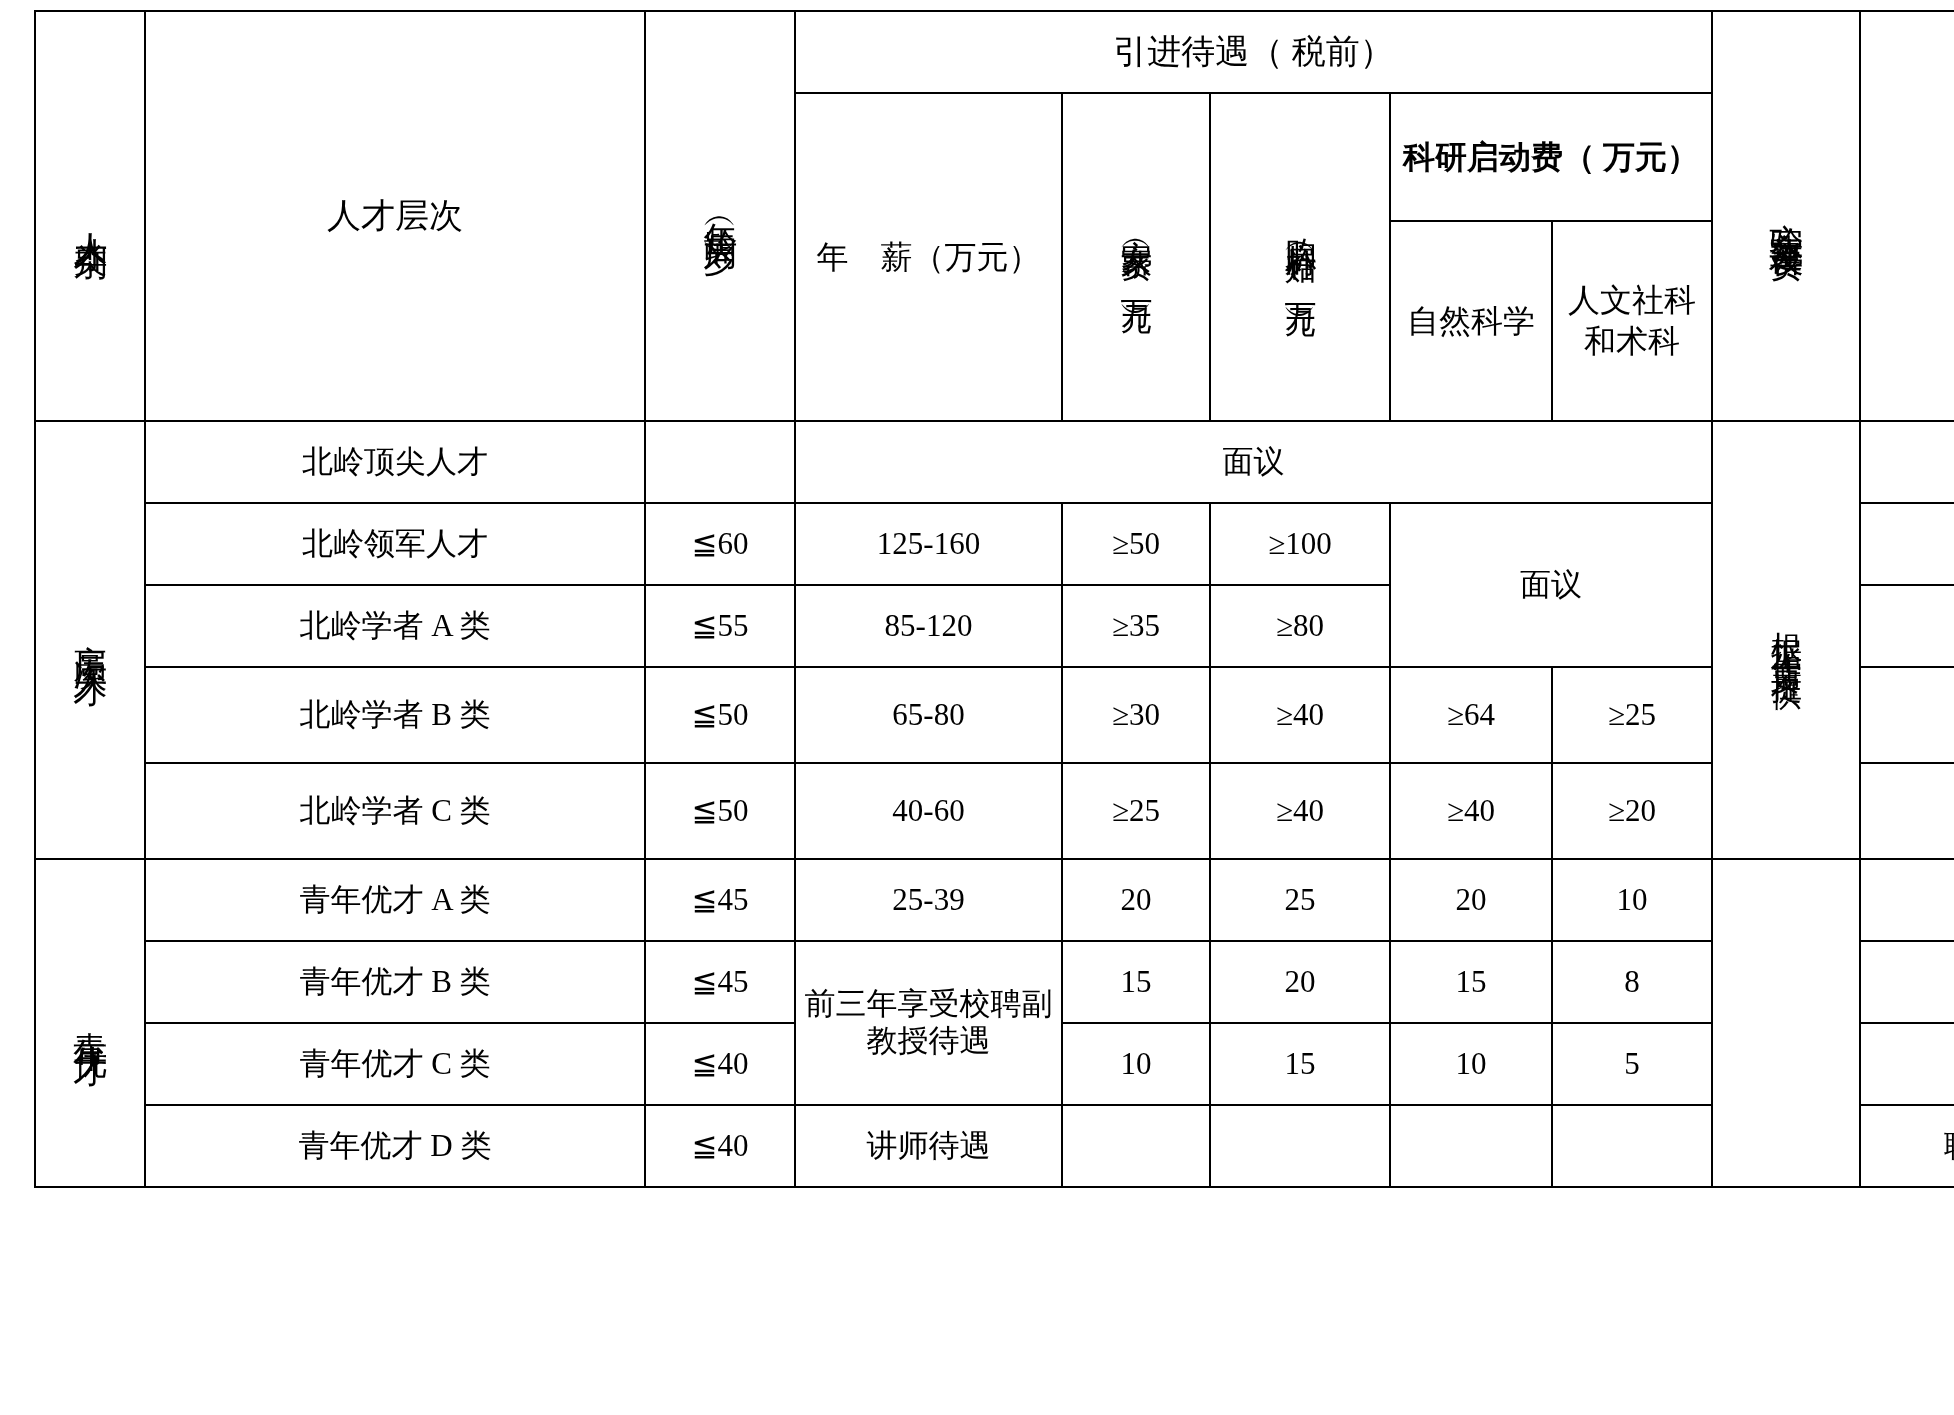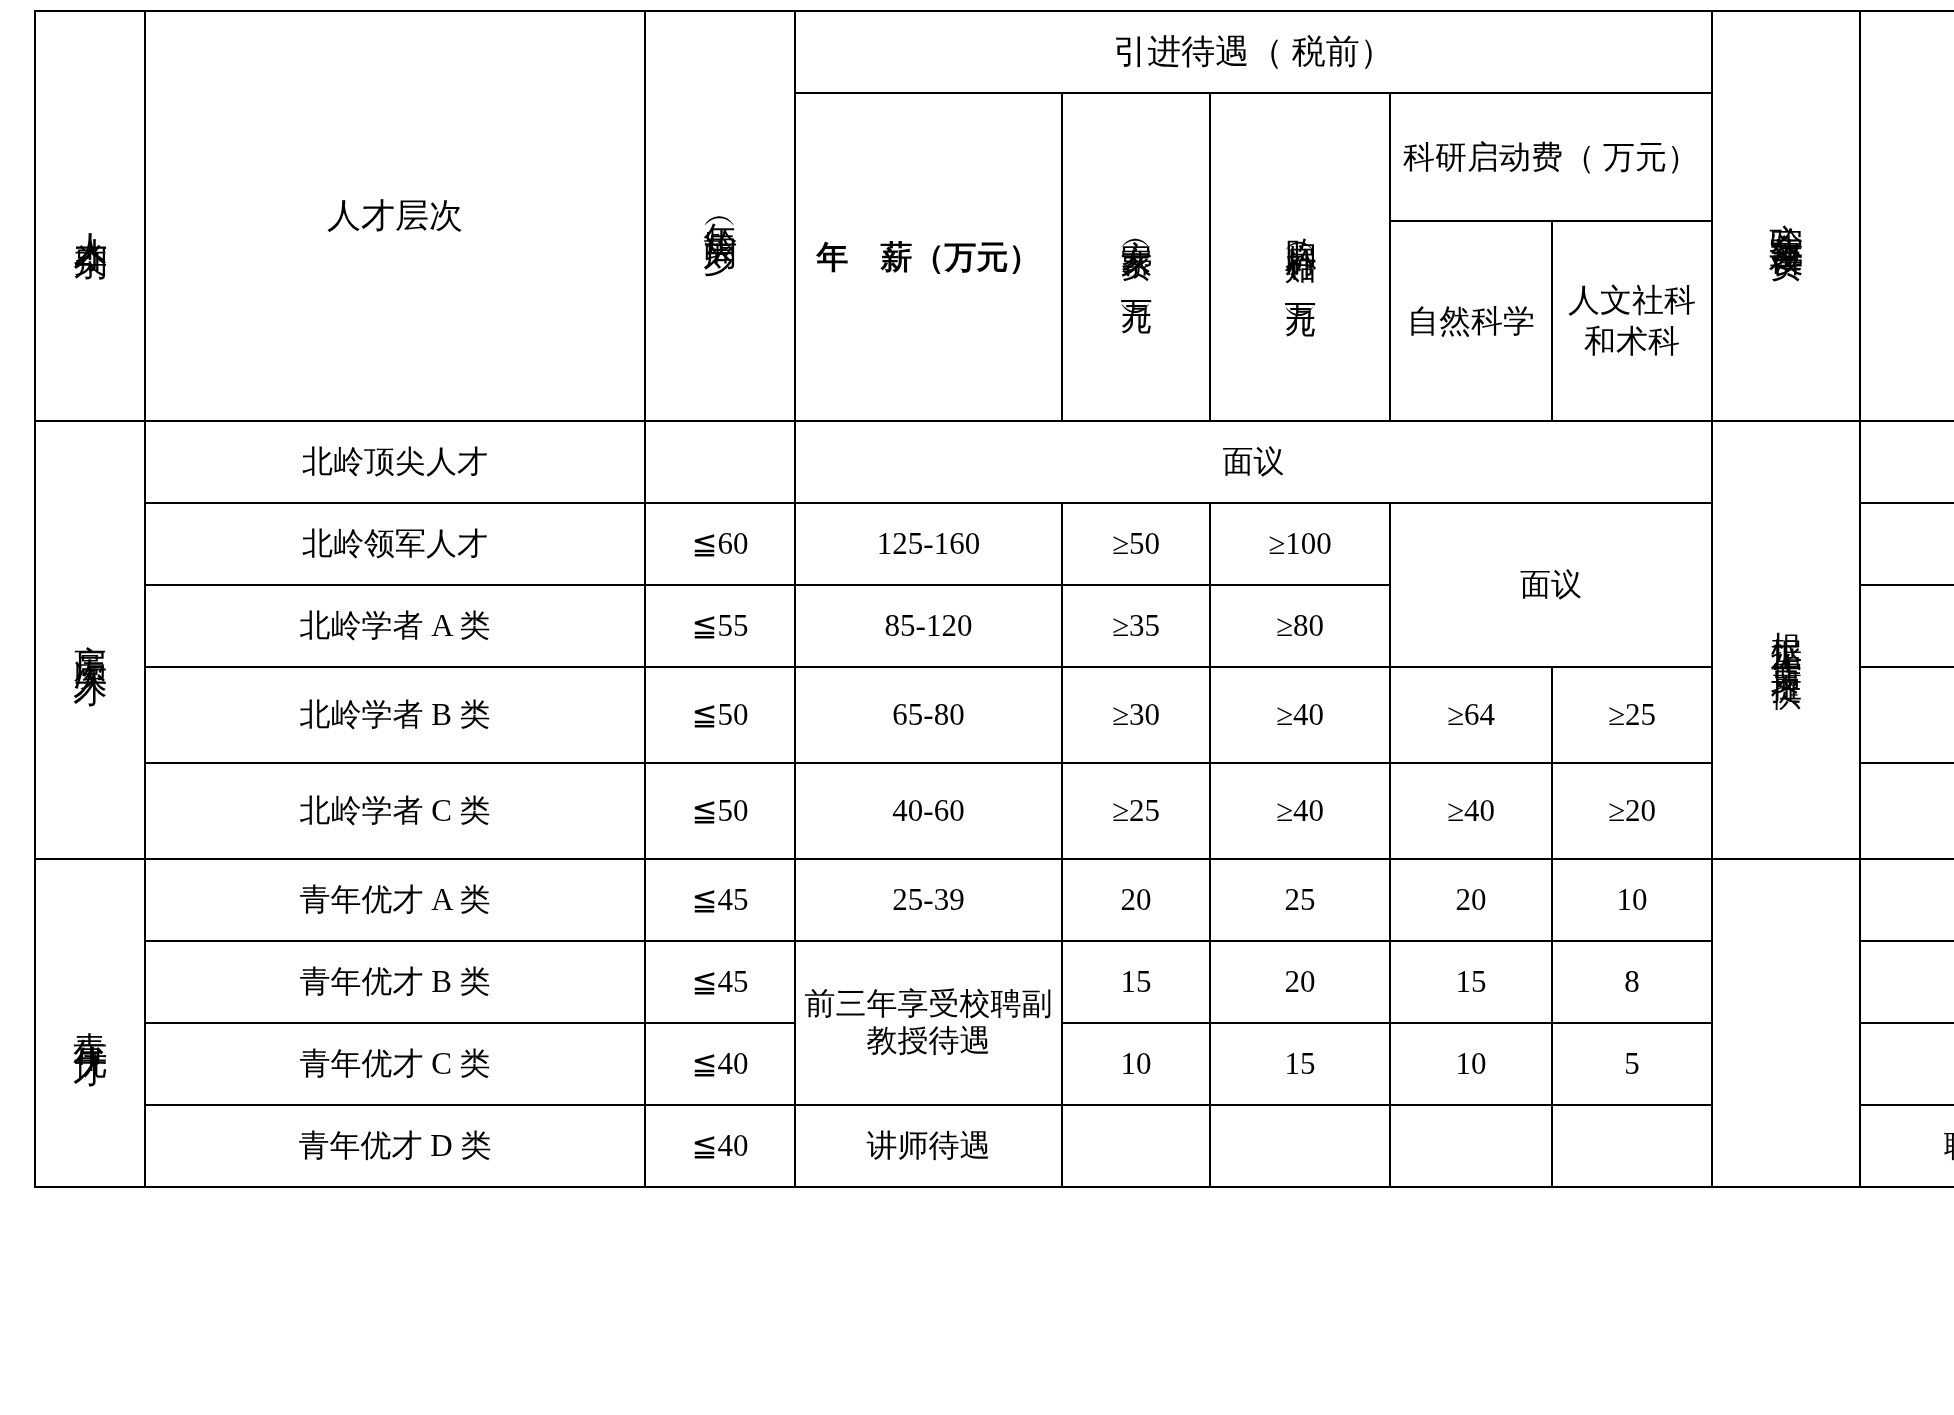--- a/index.html
+++ b/index.html
@@ -107,30 +107,30 @@
         </td>
         <td rowspan="3" class="cell-tall">
           <span class="vertical hdr-big">实验室建设费</span>
         </td>
         <td rowspan="3" class="cell-tall">
           
         </td>
       </tr>
 
       <tr>
-        <td rowspan="2" style="height:160px;font-weight:bold;">
+        <td rowspan="2" style="height:160px;">
           <span class="hdr-mid">年　薪（万元）</span>
         </td>
         <td rowspan="2">
           <span class="vertical hdr-mid">安家费（ 万元）</span>
         </td>
         <td rowspan="2">
           <span class="vertical hdr-mid">购房补贴（ 万元）</span>
         </td>
-        <td colspan="2" style="height:118px;">
+        <td colspan="2" style="height:118px;font-weight:bold;">
           <span class="hdr-mid">科研启动费（ 万元）</span>
         </td>
       </tr>
 
       <tr>
         <td style="height:190px;">
           <span class="hdr-mid">自然科学</span>
         </td>
         <td>
           <span class="hdr-mid">人文社科和术科</span>

